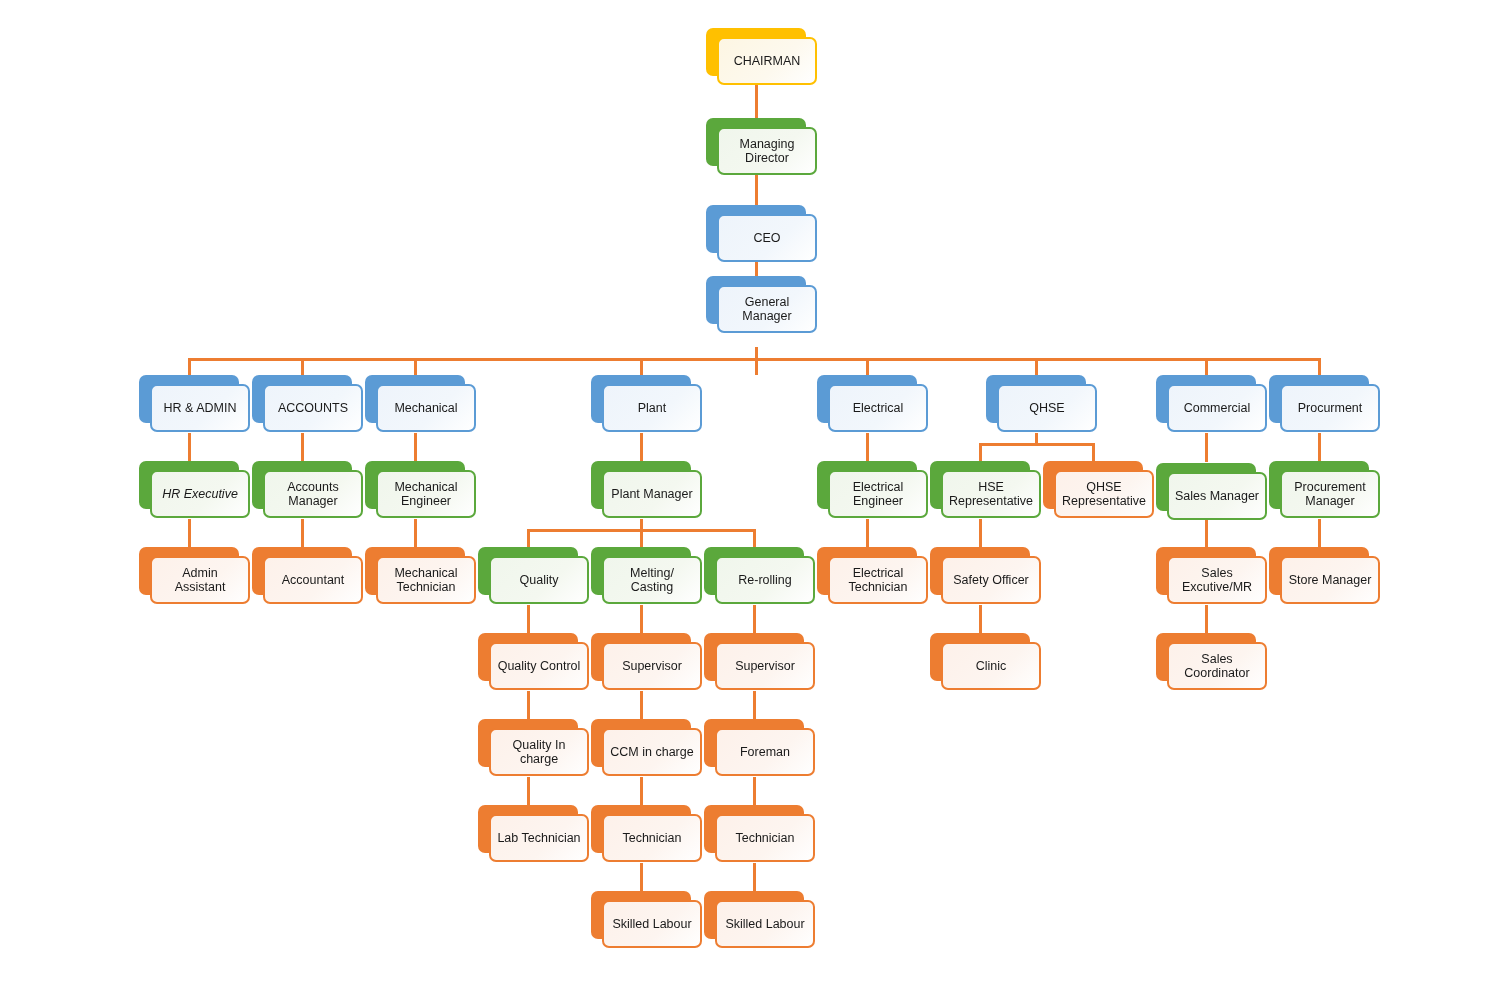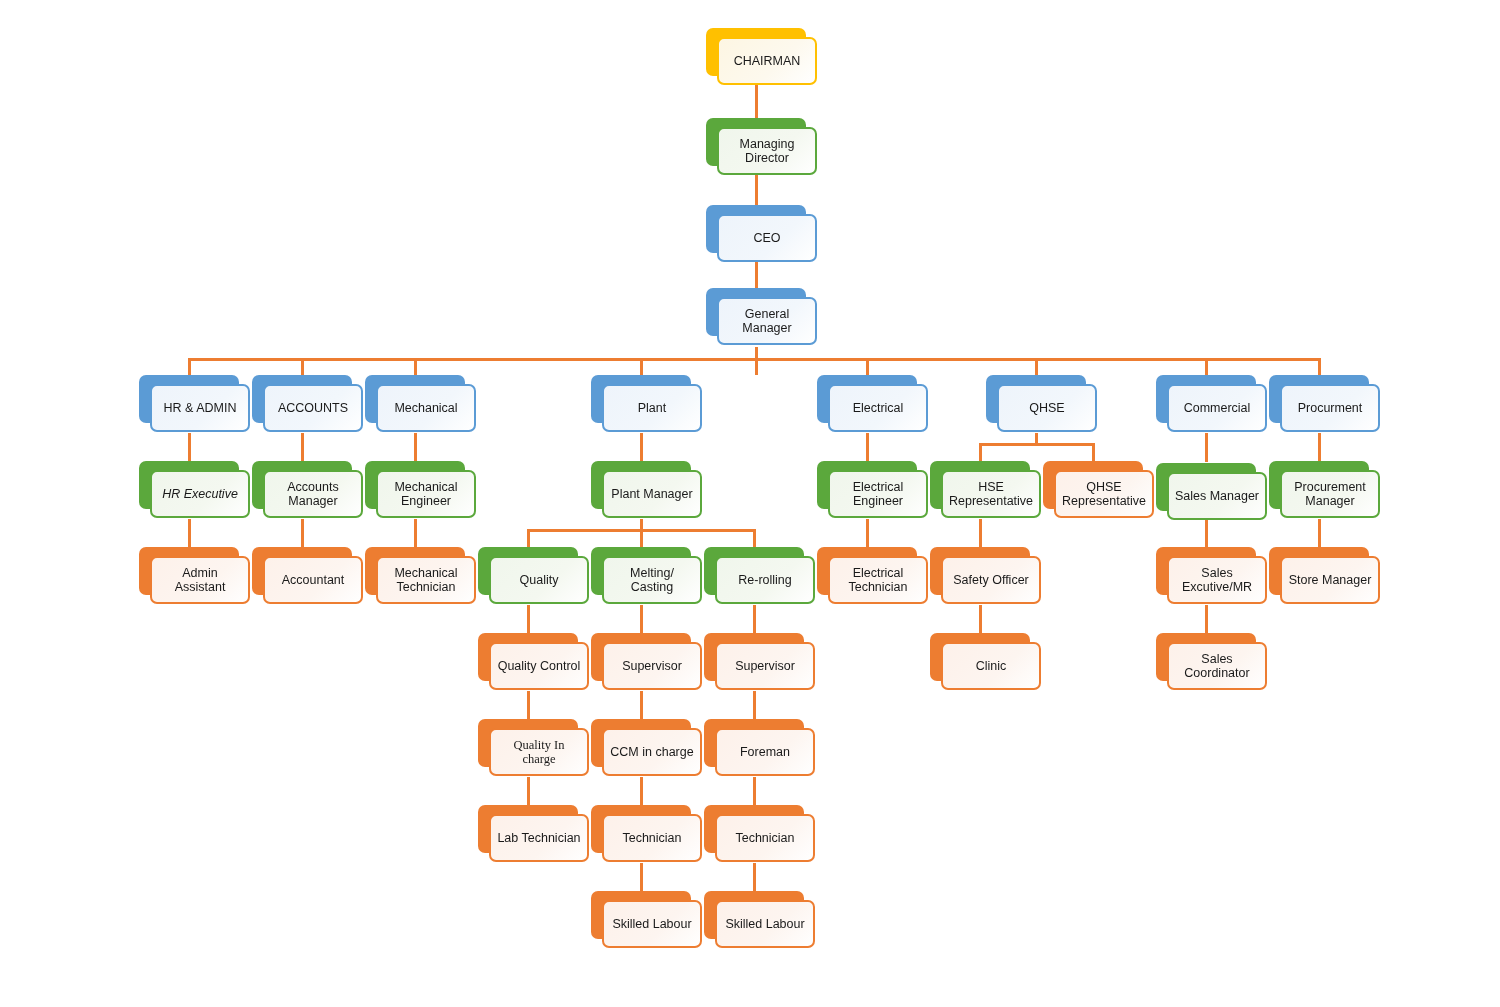--- a/index.html
+++ b/index.html
@@ -138,21 +138,21 @@
         <div class="card" style="width: 100px;">CHAIRMAN</div>
       </div>
       <div class="node green" style="left: 706px; top: 118px; width: 111px; height: 58px;">
         <div class="shadow" style="width: 100px;"></div>
         <div class="card" style="width: 100px;">Managing<br>Director</div>
       </div>
       <div class="node blue" style="left: 706px; top: 205px; width: 111px; height: 58px;">
         <div class="shadow" style="width: 100px;"></div>
         <div class="card" style="width: 100px;">CEO</div>
       </div>
-      <div class="node blue" style="left: 706px; top: 288px; width: 90px; height: 58px; text-decoration: underline;">
+      <div class="node blue" style="left: 706px; top: 276px; width: 90px; height: 58px; text-decoration: underline;">
         <div class="shadow" style="width: 100px;"></div>
         <div class="card" style="width: 100px;">General<br>Manager</div>
       </div>
       <div class="node blue" style="left: 139px; top: 375px; width: 111px; height: 58px;">
         <div class="shadow" style="width: 100px;"></div>
         <div class="card" style="width: 100px;">HR &amp; ADMIN</div>
       </div>
       <div class="node green" style="left: 139px; top: 461px; width: 111px; height: 58px;">
         <div class="shadow" style="width: 100px;"></div>
         <div class="card" style="width: 100px; font-style: italic;">HR Executive</div>
@@ -194,21 +194,21 @@
         <div class="card" style="width: 100px;">Plant Manager</div>
       </div>
       <div class="node green" style="left: 478px; top: 547px; width: 111px; height: 58px;">
         <div class="shadow" style="width: 100px;"></div>
         <div class="card" style="width: 100px;">Quality</div>
       </div>
       <div class="node orange" style="left: 478px; top: 633px; width: 111px; height: 58px;">
         <div class="shadow" style="width: 100px;"></div>
         <div class="card" style="width: 100px;">Quality Control</div>
       </div>
-      <div class="node orange" style="left: 478px; top: 719px; width: 111px; height: 58px; font-family: Liberation Serif, serif;">
+      <div class="node orange" style="left: 478px; top: 719px; width: 111px; height: 58px;">
         <div class="shadow" style="width: 100px;"></div>
         <div class="card" style="width: 100px;">Quality In<br>charge</div>
       </div>
       <div class="node orange" style="left: 478px; top: 805px; width: 111px; height: 58px;">
         <div class="shadow" style="width: 100px;"></div>
         <div class="card" style="width: 100px;">Lab Technician</div>
       </div>
       <div class="node green" style="left: 591px; top: 547px; width: 111px; height: 58px;">
         <div class="shadow" style="width: 100px;"></div>
         <div class="card" style="width: 100px;">Melting/<br>Casting</div>

